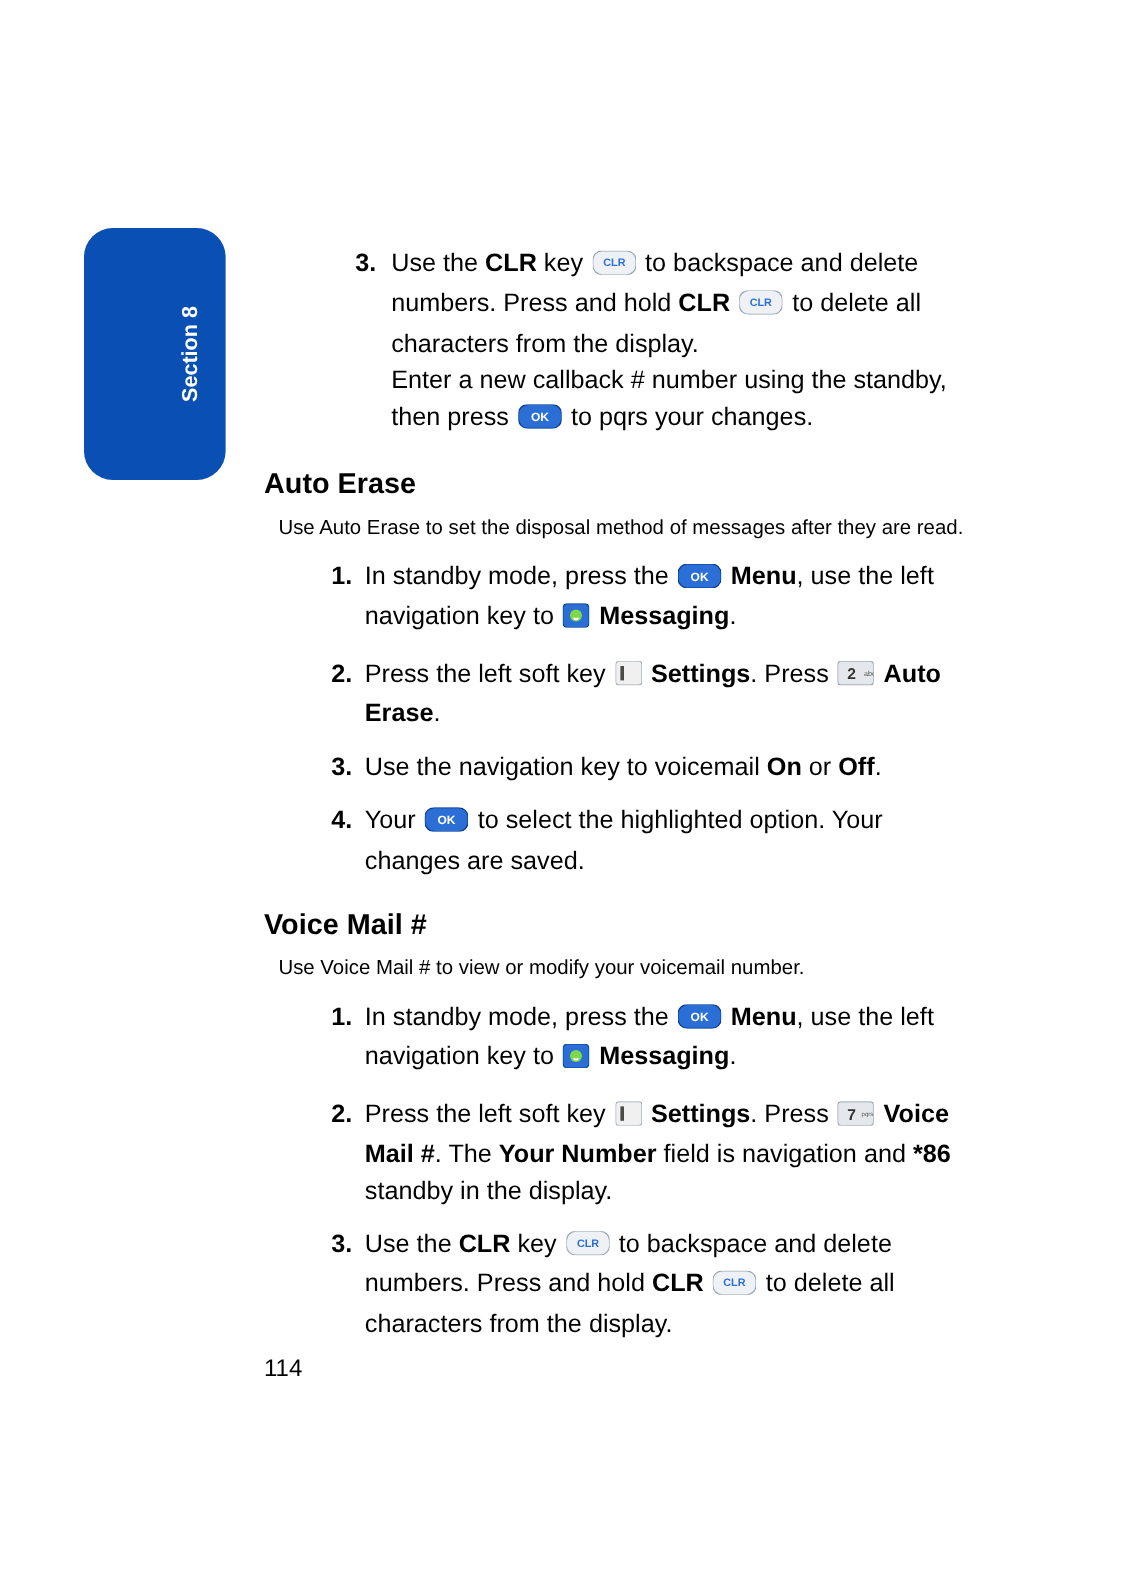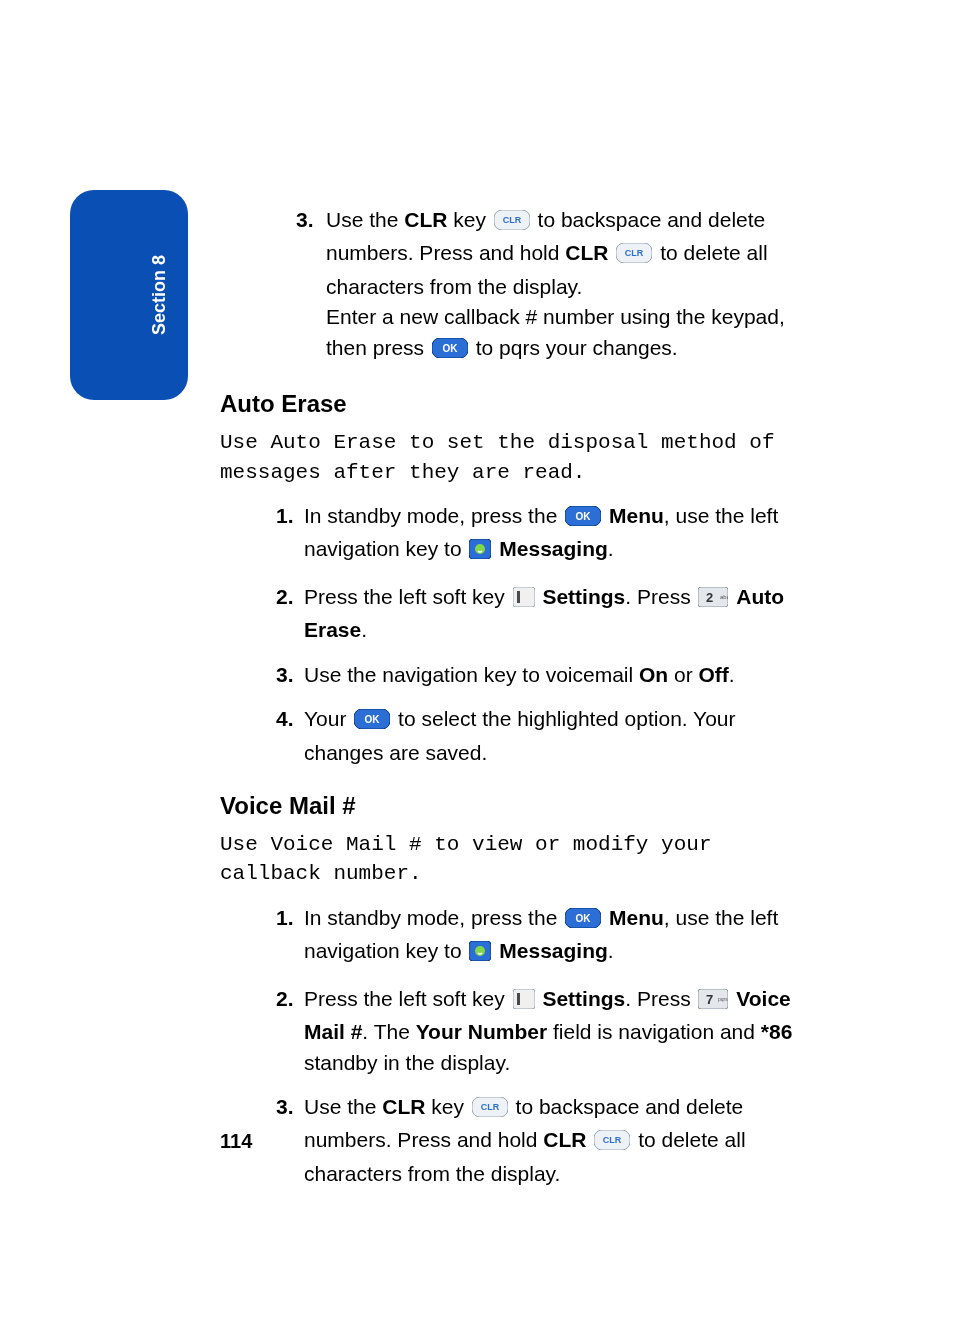--- a/index.html
+++ b/index.html
@@ -37,24 +37,24 @@
     white-space: nowrap;
     margin-left: 30px;
   }
   h2 {
     font-family: Arial, Helvetica, sans-serif;
     font-weight: bold;
     font-size: 24px;
     margin: 24px 0 10px 0;
   }
   .intro {
-    font-family: Liberation Mono, monospace;
-    font-size: 21px;
+    font-family: Liberation Sans, sans-serif;
+    font-size: 17px;
     line-height: 1.4;
-    margin: 6px 0 14px 0;
+    margin: 6px 0 14px 12px;
   }
   ol {
     list-style: none;
     margin: 0 0 10px 0;
     padding: 0 0 0 56px;
   }
   li {
     font-family: Arial, Helvetica, sans-serif;
     font-size: 21px;
     line-height: 1.45;
@@ -70,21 +70,21 @@
   b { font-weight: bold; }
   .icon {
     display: inline-block;
     vertical-align: -3px;
     margin: 0 2px;
   }
   .page-num {
     position: absolute;
     left: 220px;
     top: 1130px;
-    font-weight: bold;
+    font-weight: normal;
     font-size: 20px;
   }
   ol.first { padding-left: 76px; }
   ol.first li { padding-left: 30px; }
 </style>
 </head>
 <body>
 
 <svg width="0" height="0" style="position:absolute">
   <defs>
@@ -126,21 +126,21 @@
 
   <ol class="first">
     <li>
       <span class="num">3.</span>
       <span>Use the </span><b>CLR</b><span> key </span><span class="icon"><svg width="36" height="20">
             <use href="#clr-key"></use>
           </svg></span><span> to backspace and delete numbers. Press and hold </span><b>CLR</b><span> </span><span class="icon"><svg width="36" height="20">
             <use href="#clr-key"></use>
           </svg></span><span> to delete all characters from the display.</span>
       <br>
-      <span>Enter a new callback # number using the keypad, then press </span><span class="icon"><svg width="36" height="20">
+      <span>Enter a new callback # number using the standby, then press </span><span class="icon"><svg width="36" height="20">
             <use href="#ok-key"></use>
           </svg></span><span> to pqrs your changes.</span>
     </li>
   </ol>
 
   <h2>Auto Erase</h2>
   <p class="intro">Use Auto Erase to set the disposal method of messages after they are read.</p>
   <ol>
     <li>
       <span class="num">1.</span>
@@ -164,21 +164,21 @@
     </li>
     <li>
       <span class="num">4.</span>
       <span>Your </span><span class="icon"><svg width="36" height="20">
             <use href="#ok-key"></use>
           </svg></span><span> to select the highlighted option. Your changes are saved.</span>
     </li>
   </ol>
 
   <h2>Voice Mail #</h2>
-  <p class="intro">Use Voice Mail # to view or modify your callback number.</p>
+  <p class="intro">Use Voice Mail # to view or modify your voicemail number.</p>
   <ol>
     <li>
       <span class="num">1.</span>
       <span>In standby mode, press the </span><span class="icon"><svg width="36" height="20">
             <use href="#ok-key"></use>
           </svg></span> <b>Menu</b><span>, use the left navigation key to </span><span class="icon"><svg width="22" height="20">
             <use href="#msg-key"></use>
           </svg></span> <b>Messaging</b><span>.</span>
     </li>
     <li>

